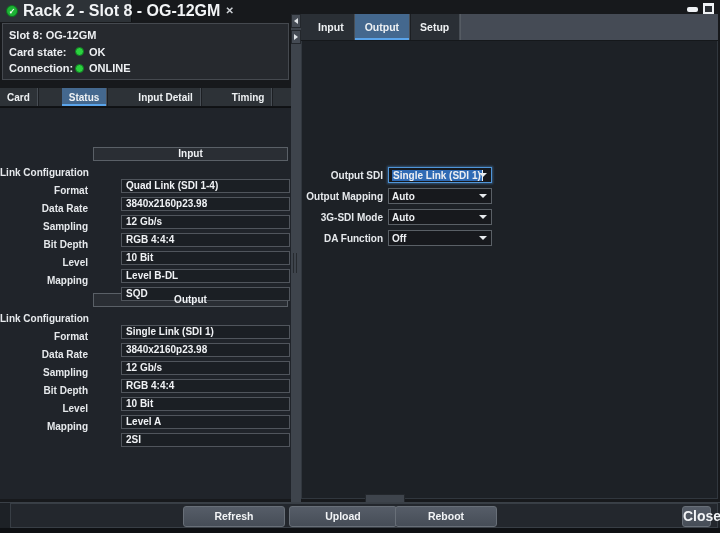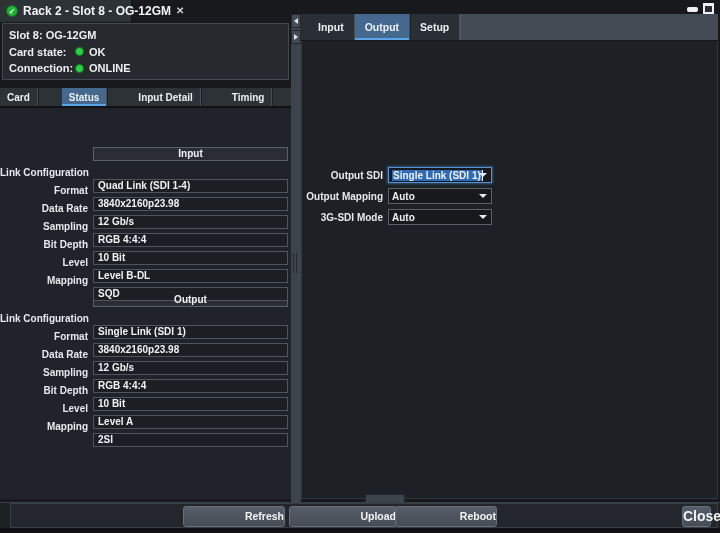--- a/index.html
+++ b/index.html
@@ -9,21 +9,21 @@
     background:#17191c; color:#edeff2;
     font-family:"Liberation Sans", sans-serif; font-weight:bold;
   }
   
   .card-tab { position:absolute; left:0; top:0; width:132px; height:22px;
     background:#2d3237; border-right:1px solid #101214;
     display:flex; align-items:center; gap:5px; padding:0 6px; }
   .check-circle { width:12px; height:12px; border-radius:50%; flex:none;
     background:#1db335; border:1px solid #0c6e1e; color:#fff;
     font-size:8px; line-height:11px; text-align:center; }
-  .card-tab-title { font-size:12px; color:#f2f4f6; white-space:nowrap;text-align:center; }
+  .card-tab-title { font-size:16px; color:#f2f4f6; white-space:nowrap;text-align:center; }
   .tab-close { margin-left:auto; color:#cfd3d7; font-size:10px; line-height:10px; }
   
   .win-controls { position:absolute; top:3px; right:6px; display:flex; gap:5px; }
   .min-icon { width:11px; height:5px; background:#eef1f4; border-radius:2px; margin-top:4px; }
   .max-icon { width:11px; height:11px; background:#2a2e33;
     border:2px solid #eef1f4; border-top-width:3px; }
   
   .info-panel { position:absolute; left:2px; top:23px; width:287px; height:57px;
     background:#26292e; border:1px solid #45494f;
     display:flex; flex-direction:column; justify-content:space-between; padding:5px 6px; }
@@ -44,21 +44,21 @@
   .tabbar-filler { flex:1; background:#454b55; border-left:1px solid #555b63; }
   .left-tabbar .tabbar-filler { background:#383e45; }
   .right-tab-lead { width:7px; flex:none; }
   
   .left-content { position:absolute; left:0; top:107px; width:291px; height:392px;
     background:#20242a; border-top:1px solid #0f1113; }
   .status-table { position:absolute; left:0; top:39px; width:290px; }
   .t-header { margin-left:93px; width:195px; height:14px; margin-bottom:4px;
     background:#2a2e34; border:1px solid #5a6067; color:#f0f2f5;
     font-size:10px; line-height:12px; text-align:center; }
-  .t-row { display:flex; align-items:center; height:14px; margin-bottom:4px; }
+  .t-row { display:flex; align-items:center; height:14px; margin-bottom:4px;gap:28px; }
   .t-label { width:88px; flex:none; text-align:right; font-size:10px; color:#e6e9ec; white-space:nowrap; }
   .t-value { margin-left:5px; width:195px; height:14px; background:#1b1f24;
     border:1px solid #50555c; font-size:10px; line-height:12px; padding:0 4px;
     color:#f0f2f5; white-space:nowrap; overflow:hidden;margin-top:28px; }
   .t-gap { height:2px; }
   
   .splitter { position:absolute; left:291px; top:14px; width:10px; height:488px; background:#3e444c; }
   .split-btn { width:10px; height:14px; margin-bottom:2px; background:#454b54;
     border:1px solid #23272c; display:flex; align-items:center; justify-content:center; }
   .tri-left { width:0; height:0; border-top:3px solid transparent;
@@ -85,21 +85,21 @@
   
   .grip-notch { position:absolute; left:365px; top:494px; width:40px; height:8px;
     background:#3e444c; border:1px solid #23272c; border-bottom:none; }
   .footer { position:absolute; left:0; top:502px; width:720px; height:26px;
     background:#1d2126; border-top:1px solid #3a4047; }
   .footer-inner { position:absolute; left:10px; top:0; width:708px; height:25px;
     background:#23272d; border:1px solid #383e45; }
   .btn { position:absolute; top:3px; height:21px;
     background:linear-gradient(#565d68,#464d57); border:1px solid #686f78;
     border-radius:3px; color:#f2f4f6; font-size:10.5px; font-weight:bold;
-    font-family:inherit; text-align:right; line-height:19px; cursor:default; }
+    font-family:inherit; text-align:center; line-height:19px; cursor:default; }
   .btn-refresh { left:183px; width:102px; }
   .btn-upload  { left:289px; width:108px; }
   .btn-reboot  { left:395px; width:102px; }
   .btn-close   { left:682px; width:29px; font-size:14px; }
   .bottom-strip { position:absolute; left:0; top:528px; width:720px; height:5px; background:#0e1013; }
 </style>
 </head>
 <body>
 
 <div class="card-tab">
@@ -242,20 +242,27 @@
           <span class="arrow"></span>
         </div>
       </div>
       <div class="f-row">
         <span class="f-label">3G-SDI Mode</span>
         <div class="combo">
           <span class="val">Auto</span>
           <span class="arrow"></span>
         </div>
       </div>
+      <div class="f-row">
+        <span class="f-label">DA Function</span>
+        <div class="combo">
+          <span class="val">Off</span>
+          <span class="arrow"></span>
+        </div>
+      </div>
     </div>
   </div>
 </div>
 
 <div class="grip-notch"></div>
 <div class="footer">
   <div class="footer-inner"></div>
   <div class="btn btn-refresh">Refresh</div>
   <div class="btn btn-upload">Upload</div>
   <div class="btn btn-reboot">Reboot</div>

